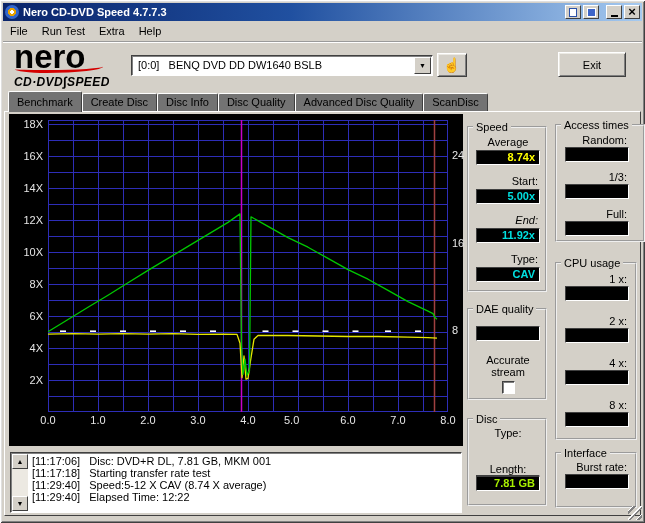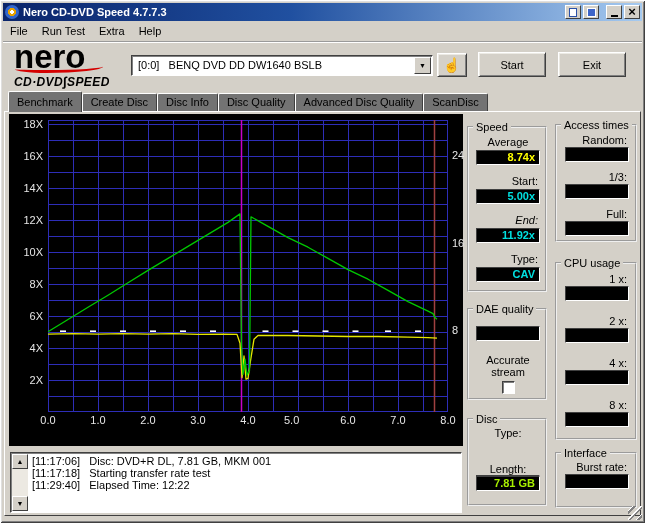--- a/index.html
+++ b/index.html
@@ -115,21 +115,20 @@
     <div class="logo-swoosh"></div>
     <div class="logo-product"><span>CD·DVD</span><span class="logo-sep">∫</span><span>SPEED</span></div>
   </div>
 
   <div class="combo">
     <span class="combo-text">[0:0]   BENQ DVD DD DW1640 BSLB</span>
     <span class="combo-btn"></span>
   </div>
 
   <div class="pushbtn handbtn" style="left:437px;top:53px;width:30px;height:24px;"></div>
-  <div class="pushbtn" style="left:478px;top:52px;width:68px;height:25px;">Start</div>
   <div class="pushbtn" style="left:558px;top:52px;width:68px;height:25px;">Exit</div>
 
   <div class="tabs">
     <div class="tab sel">Benchmark</div>
     <div class="tab">Create Disc</div>
     <div class="tab">Disc Info</div>
     <div class="tab">Disc Quality</div>
     <div class="tab">Advanced Disc Quality</div>
     <div class="tab">ScanDisc</div>
   </div>
@@ -236,21 +235,21 @@
   </div>
 
   <div class="group" style="left:467px;top:418px;width:80px;height:88px;">
     <span class="gtitle">Disc</span>
     <div class="glab center" style="top:7px;">Type:</div>
     <div class="valbox lm" style="top:20px;margin-top:35px;">DVD+R DL</div>
     <div class="glab center" style="top:43px;">Length:</div>
     <div class="valbox lm" style="top:56px;">7.81 GB</div>
   </div>
 
-  <div class="group" style="left:555px;top:124px;width:82px;height:118px;">
+  <div class="group" style="left:555px;top:124px;width:90px;height:118px;">
     <span class="gtitle">Access times</span>
     <div class="glab right" style="top:8px;left:8px;">Random:</div>
     <div class="valbox" style="top:21px;left:8px;"></div>
     <div class="glab right" style="top:45px;left:8px;">1/3:</div>
     <div class="valbox" style="top:58px;left:8px;"></div>
     <div class="glab right" style="top:82px;left:8px;">Full:</div>
     <div class="valbox" style="top:95px;left:8px;"></div>
   </div>
 
   <div class="group" style="left:555px;top:262px;width:82px;height:178px;">
@@ -272,19 +271,20 @@
   </div>
 
   <div class="log">
     <div class="scroll">
       <div class="sb up"></div>
       <div class="sb down"></div>
     </div>
     <div class="loglines">
       <div class="logline">[11:17:06]   Disc: DVD+R DL, 7.81 GB, MKM 001</div>
       <div class="logline">[11:17:18]   Starting transfer rate test</div>
+      <div class="logline">[11:29:40]   Speed:5-12 X CAV (8.74 X average)</div>
       <div class="logline">[11:29:40]   Elapsed Time: 12:22</div>
     </div>
   </div>
 
   <div class="grip"></div>
 
 </div>
 
 </body></html>

